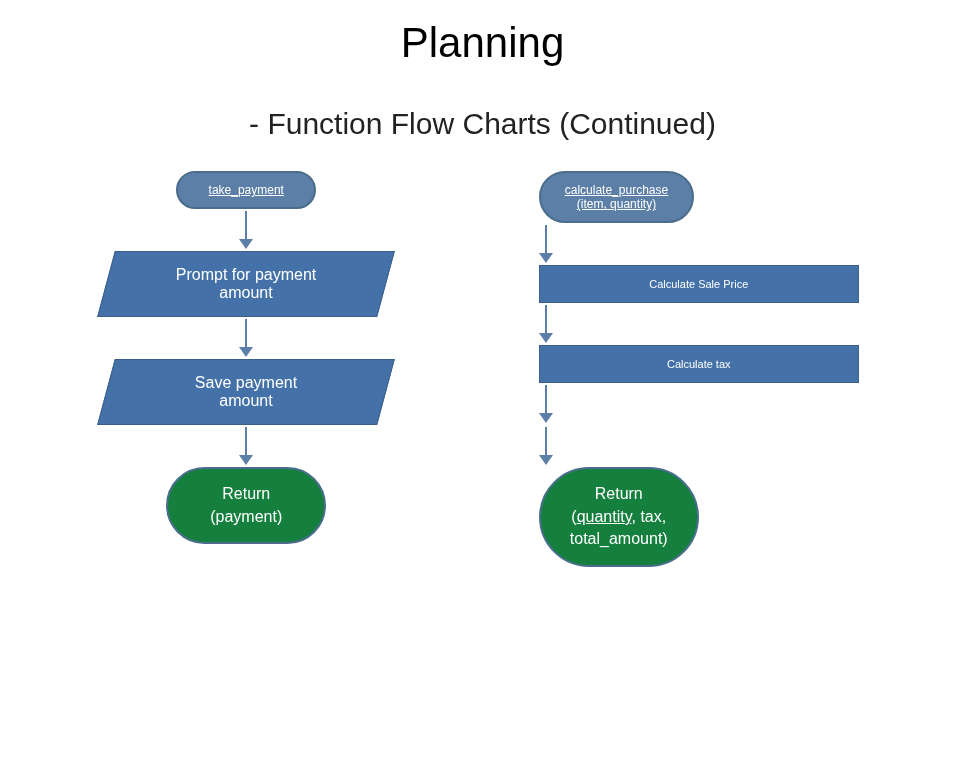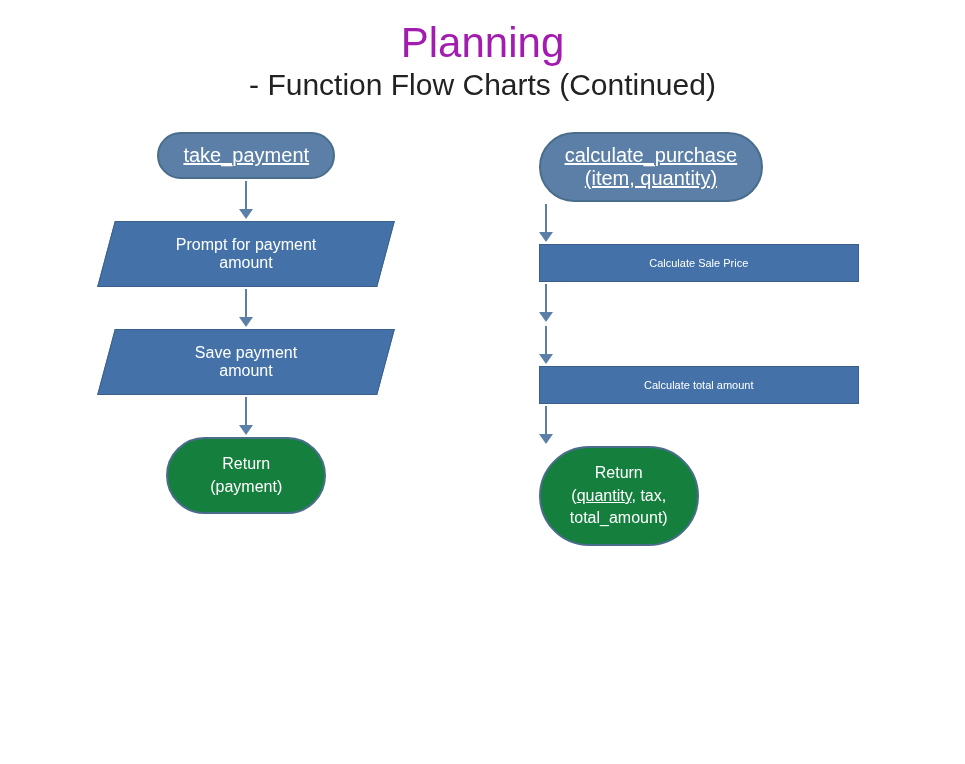--- a/index.html
+++ b/index.html
@@ -13,27 +13,28 @@
     }
 
     .page-title {
       text-align: center;
       padding-top: 18px;
       margin-bottom: 4px;
     }
     .page-title h1 {
       font-size: 42px;
       font-weight: 400;
-      color: #a21caf;
+      color: #000000;
       line-height: 1.2;
     }
     .page-title h2 {
       font-size: 30px;
       font-weight: 400;
       color: #222;
+      margin-top: 39px;
     }
 
     .flowcharts-container {
       display: flex;
       flex-direction: row;
       justify-content: space-around;
       align-items: flex-start;
       padding: 20px 30px 0 30px;
       margin-top: 10px;
     }
@@ -55,21 +56,21 @@
     }
 
     
     .shape-oval {
       background: #5b7fa6;
       border: 2px solid #4a6d8c;
       border-radius: 50px;
       color: #fff;
       text-align: center;
       padding: 10px 24px;
-      font-size: 20px;
+      font-size: 12px;
       min-width: 140px;
     }
     .shape-oval.underline-text span {
       text-decoration: underline;
     }
 
     
     .shape-rect {
       background: #4472a8;
       border: 1px solid #3a5f8a;
@@ -196,29 +197,29 @@
 
     <div class="shape-rect">
       <span>Calculate Sale Price</span>
     </div>
 
     <div class="arrow">
       <div class="arrow-line"></div>
       <div class="arrow-head"></div>
     </div>
 
-
-    <div class="arrow">
-      <div class="arrow-line"></div>
-      <div class="arrow-head"></div>
-    </div>
-
     <div class="shape-rect">
-      <span>Calculate total amount</span>
-    </div>
+      <span>Calculate tax</span>
+    </div>
+
+    <div class="arrow">
+      <div class="arrow-line"></div>
+      <div class="arrow-head"></div>
+    </div>
+
 
     <div class="arrow">
       <div class="arrow-line"></div>
       <div class="arrow-head"></div>
     </div>
 
     <div class="shape-oval-return">
       <span>Return<br>(<span style="text-decoration:underline">quantity</span>, tax,<br><span style="">total_amount</span>)</span>
     </div>
 

